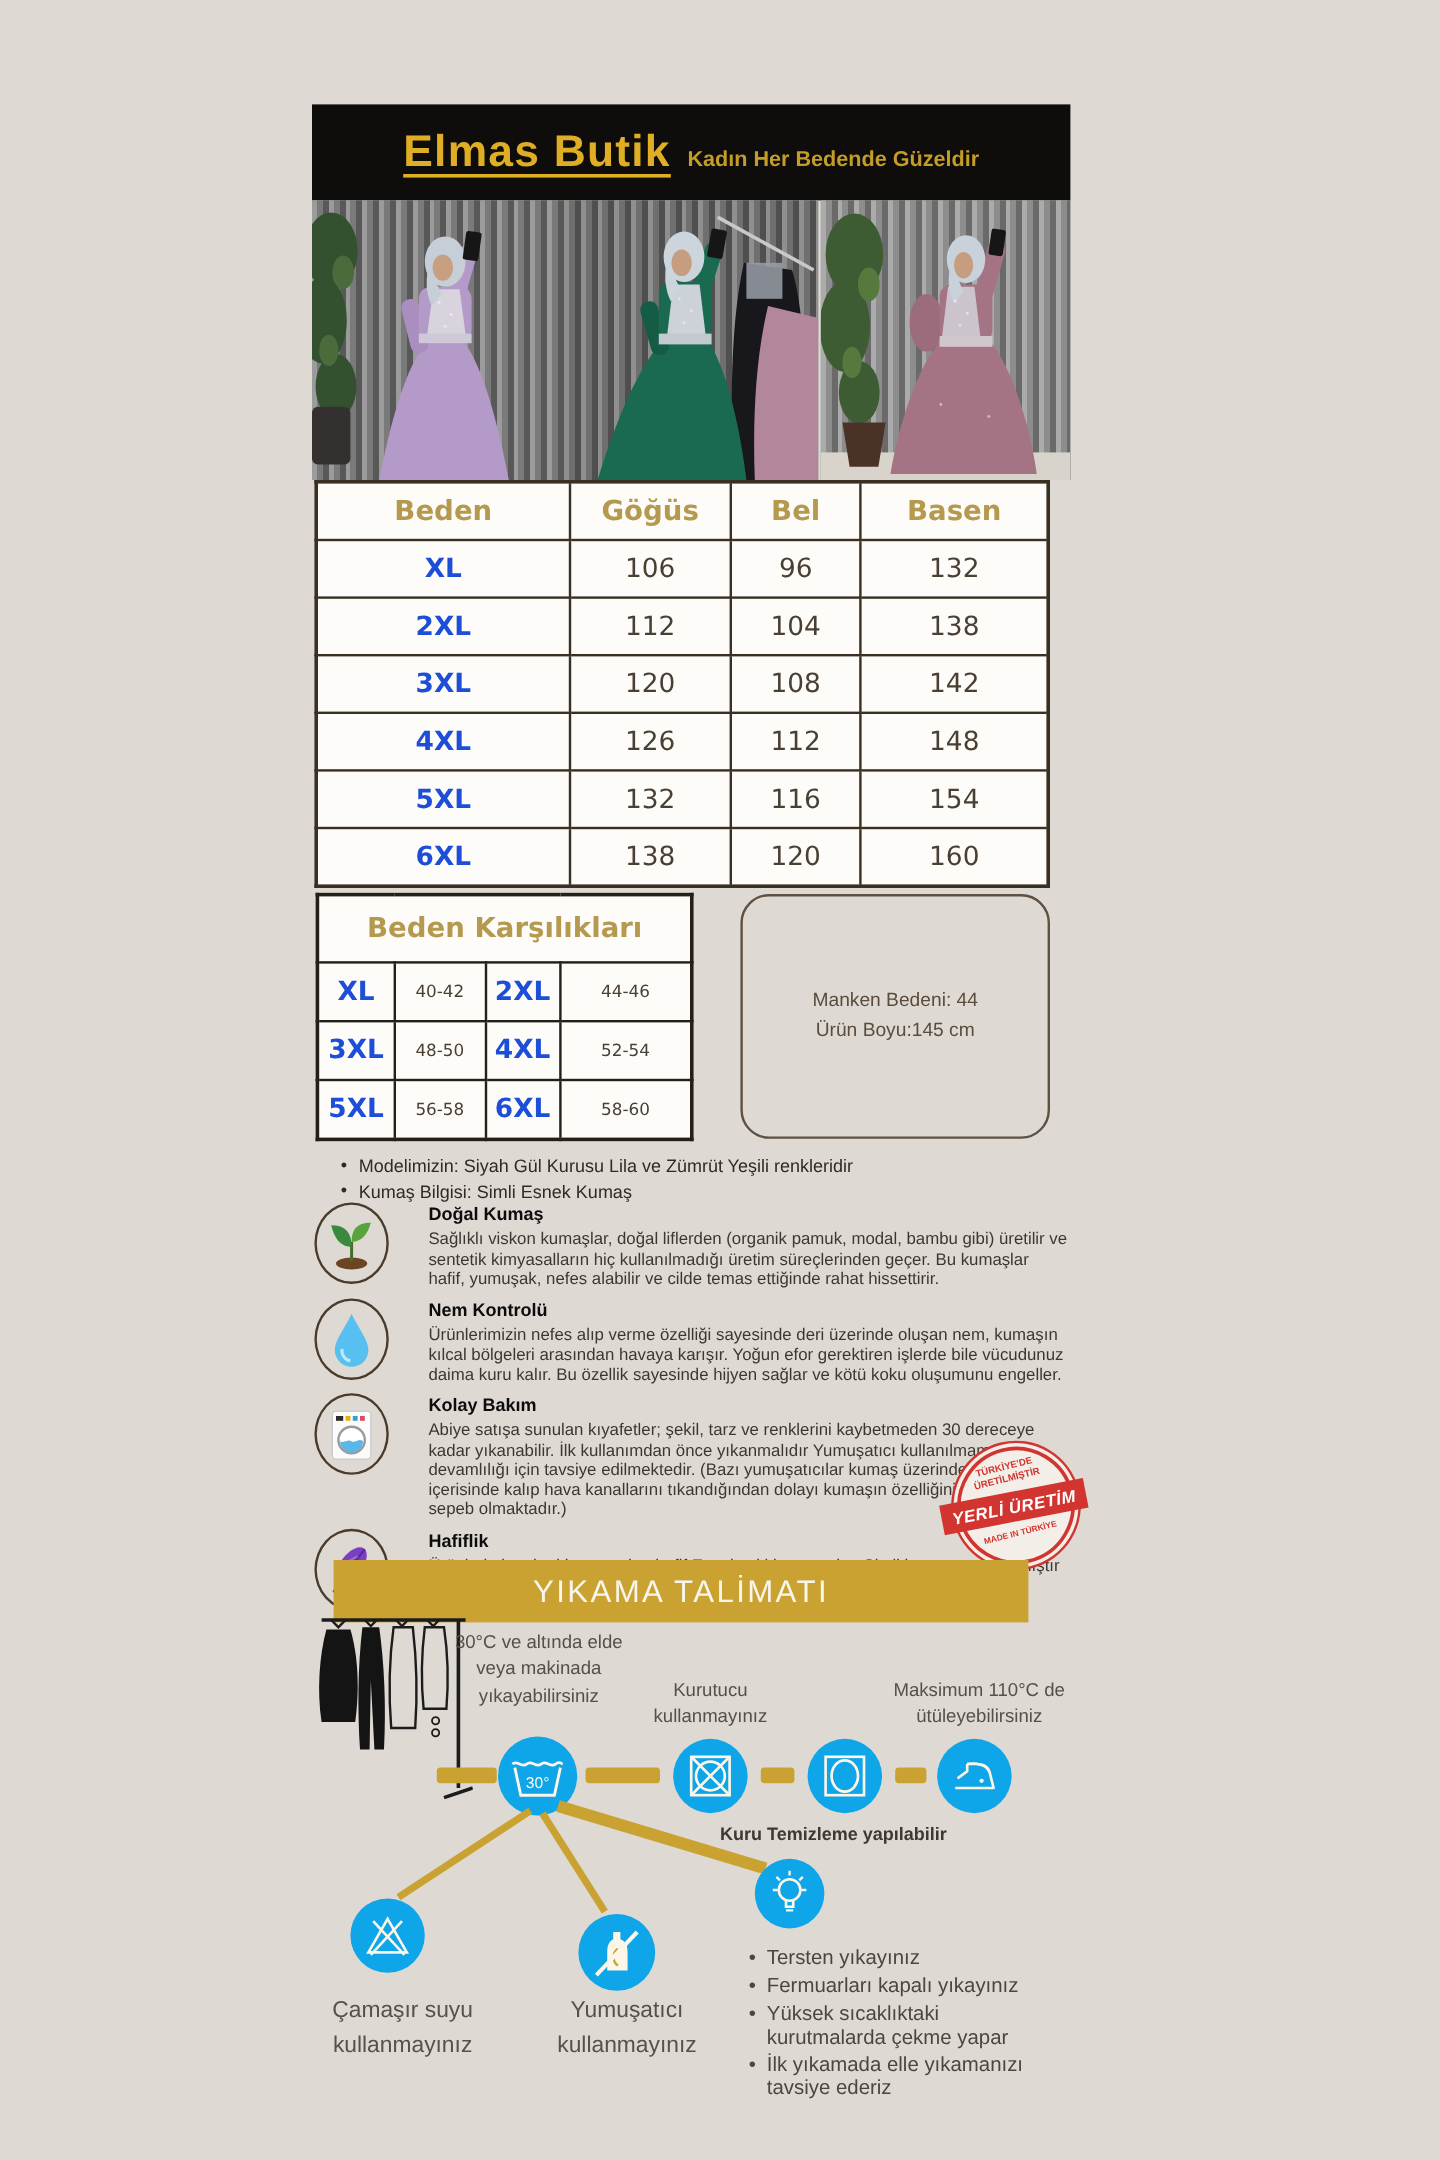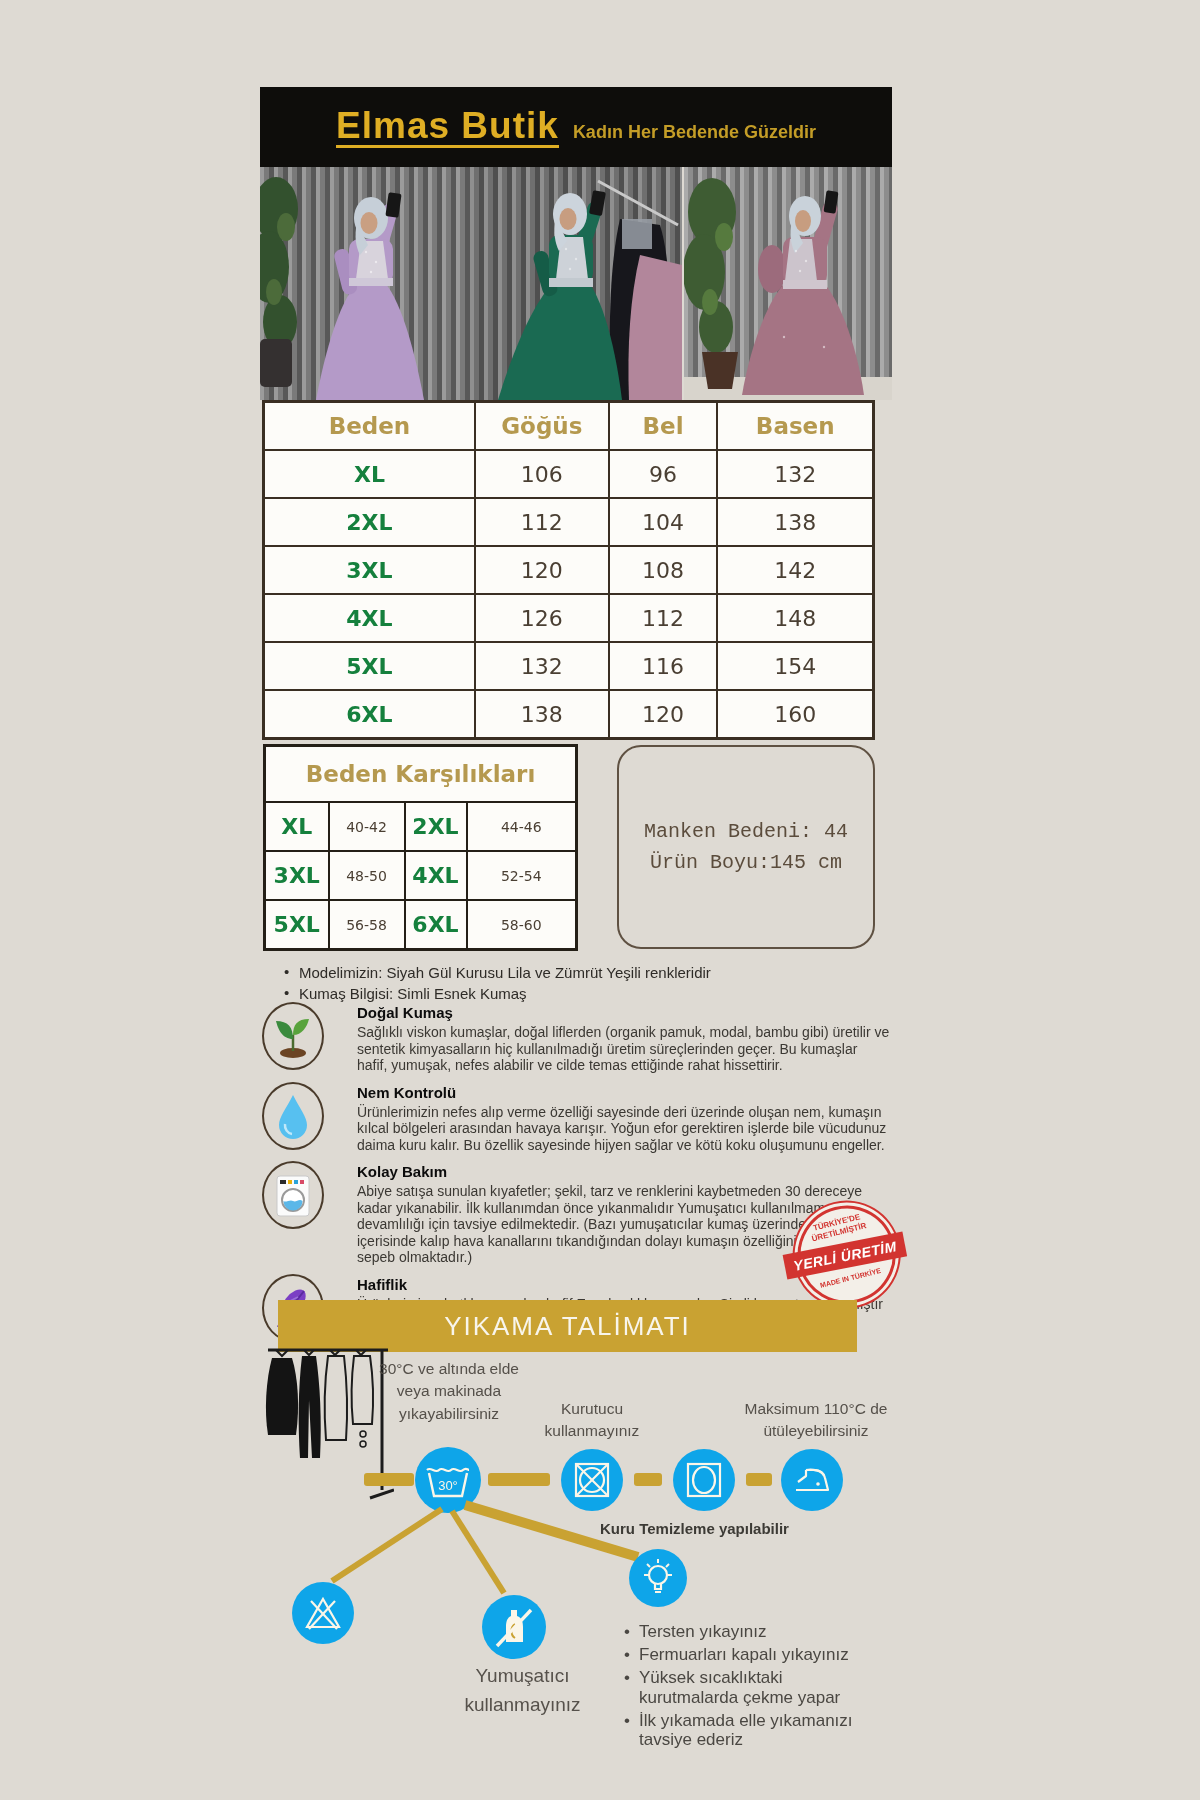--- a/index.html
+++ b/index.html
@@ -21,38 +21,38 @@
   .ph2{width:212px;background:repeating-linear-gradient(90deg,#8f8f8f 0 4px,#6f6f6f 4px 9px,#4f4f4f 9px 14px);}
   .ph3{width:208px;margin-left:2px;background:repeating-linear-gradient(90deg,#ababab 0 4px,#8d8d8d 4px 9px,#6a6a6a 9px 14px);}
 
   
   table.sizes{position:absolute;left:262px;top:400px;width:613px;border-collapse:collapse;
               table-layout:fixed;background:#fdfcf9;border:3px solid #3a2f23;}
   table.sizes td,table.sizes th{border:2.5px solid #3a2f23;text-align:center;height:44px;
               font-family:"DejaVu Sans",sans-serif;}
   table.sizes th{color:#b5994f;font-size:23px;font-weight:600;}
   .c-beden{width:210px;} .c-gogus{width:133px;} .c-bel{width:108px;} .c-basen{width:155px;}
-  .sz{color:#15803d;font-size:22px;font-weight:600;}
+  .sz{color:#1d4ed8;font-size:22px;font-weight:600;}
   .num{color:#4a3f33;font-size:22px;}
 
   
   table.map{position:absolute;left:263px;top:744px;width:312px;border-collapse:collapse;
             table-layout:fixed;background:#fdfcf9;border:3px solid #241f17;}
   table.map td,table.map th{border:2.5px solid #241f17;text-align:center;
             font-family:"DejaVu Sans",sans-serif;}
   table.map th{height:52px;color:#b5994f;font-size:23px;font-weight:600;}
   table.map td{height:45px;}
   .mc1{width:64px;} .mc2{width:76px;} .mc3{width:62px;} .mc4{width:110px;}
   .rng{color:#4a3f33;font-size:14px;}
 
   
   .model-box{position:absolute;left:617px;top:745px;width:254px;height:200px;
              border:2px solid #5f5142;border-radius:24px;display:flex;flex-direction:column;
-             align-items:center;justify-content:center;color:#5b4c3c;font-size:20px;
-             line-height:1.55;font-family:Liberation Mono, monospace;}
+             align-items:center;justify-content:center;color:#5b4c3c;font-size:16px;
+             line-height:1.55;font-family:Liberation Sans, sans-serif;}
 
   
   .notes{position:absolute;left:284px;top:962px;font-size:15px;color:#2e2b27;line-height:21px;}
   .notes .b{position:relative;padding-left:15px;}
   .notes .b::before{content:"•";position:absolute;left:0;top:-1px;}
 
   
   .features{position:absolute;left:262px;top:1002px;width:628px;}
   .feat{display:flex;margin-bottom:8px;}
   .ficon{flex:0 0 78px;display:flex;justify-content:flex-start;}
@@ -452,20 +452,21 @@
       <g stroke="#fbf6e8" stroke-width="2">
         <line x1="23" y1="4" x2="23" y2="8"></line>
           <line x1="9" y1="20" x2="13" y2="20"></line>
         <line x1="33" y1="20" x2="37" y2="20"></line>
           <line x1="12" y1="9" x2="15" y2="12"></line>
         <line x1="34" y1="9" x2="31" y2="12"></line>
       </g>
     </svg>
   </div>
 
+  <div class="blabel" style="left:238px;top:1662px;width:195px;">Çamaşır suyu kullanmayınız</div>
   <div class="blabel" style="left:425px;top:1662px;width:195px;">Yumuşatıcı kullanmayınız</div>
 
   <div class="tips">
     <div class="tip">Tersten yıkayınız</div>
     <div class="tip">Fermuarları kapalı yıkayınız</div>
     <div class="tip">Yüksek sıcaklıktaki kurutmalarda çekme yapar</div>
     <div class="tip">İlk yıkamada elle yıkamanızı tavsiye ederiz</div>
   </div>
 
 </div>

